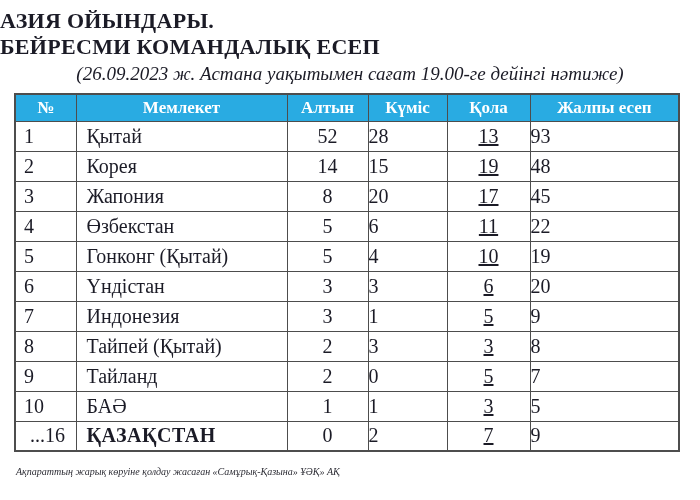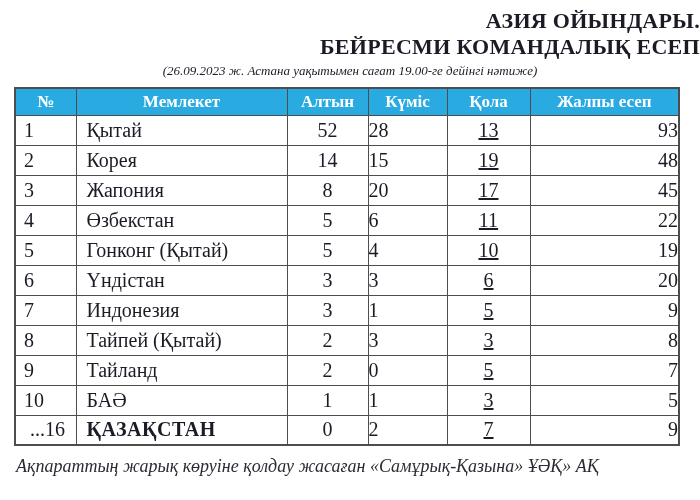--- a/index.html
+++ b/index.html
@@ -20,32 +20,32 @@
     position: relative;
     width: 700px;
     height: 500px;
     background: #FFFFFF;
     font-family: "Liberation Serif", "DejaVu Serif", serif;
     color: var(--body-text);
     overflow: hidden;
   }
   .title-block {
     padding-top: 8px;
-    text-align: right;
+    text-align: left;
     line-height: 26px;
   }
   .title-line {
     font-size: 22px;
     font-weight: bold;
     color: var(--title-color);
     letter-spacing: 0.3px;
   }
   .subtitle {
     text-align: center;
-    font-size: 13px;
+    font-size: 19px;
     font-style: italic;
     margin-top: 3px;
     color: var(--title-color);
   }
   table.standings {
     border-collapse: collapse;
     table-layout: fixed;
     width: 664px;
     margin: 8px auto 0 14px;
     border: 2px solid var(--border-color);
@@ -66,26 +66,26 @@
   table.standings td {
     height: 30px;
     font-size: 20px;
     background: #FFFFFF;
   }
   td.rank-cell { background: var(--rank-bg); text-align: left; padding-left: 8px; }
   td.country-cell { text-align: left; padding-left: 10px; }
   td.gold-cell { background: var(--gold-bg); text-align: center; }
   td.silver-cell { background: var(--silver-bg); text-align: left; }
   td.bronze-cell { background: var(--bronze-bg); text-align: center; text-decoration: underline; }
-  td.total-cell { text-align: right; padding-left: 32px; }
+  td.total-cell { text-align: left; }
   tr.bold-row td.country-cell { font-weight: bold; letter-spacing: 0.5px; }
   tr.bold-row td.rank-cell { padding-left: 14px; }
   .footer-note {
     margin: 10px 0 0 16px;
-    font-size: 18px;
+    font-size: 10px;
     font-style: italic;
     line-height: 20px;
     color: var(--footer-text);
   }
 </style>
 </head>
 <body>
 
 <div class="page">
 

